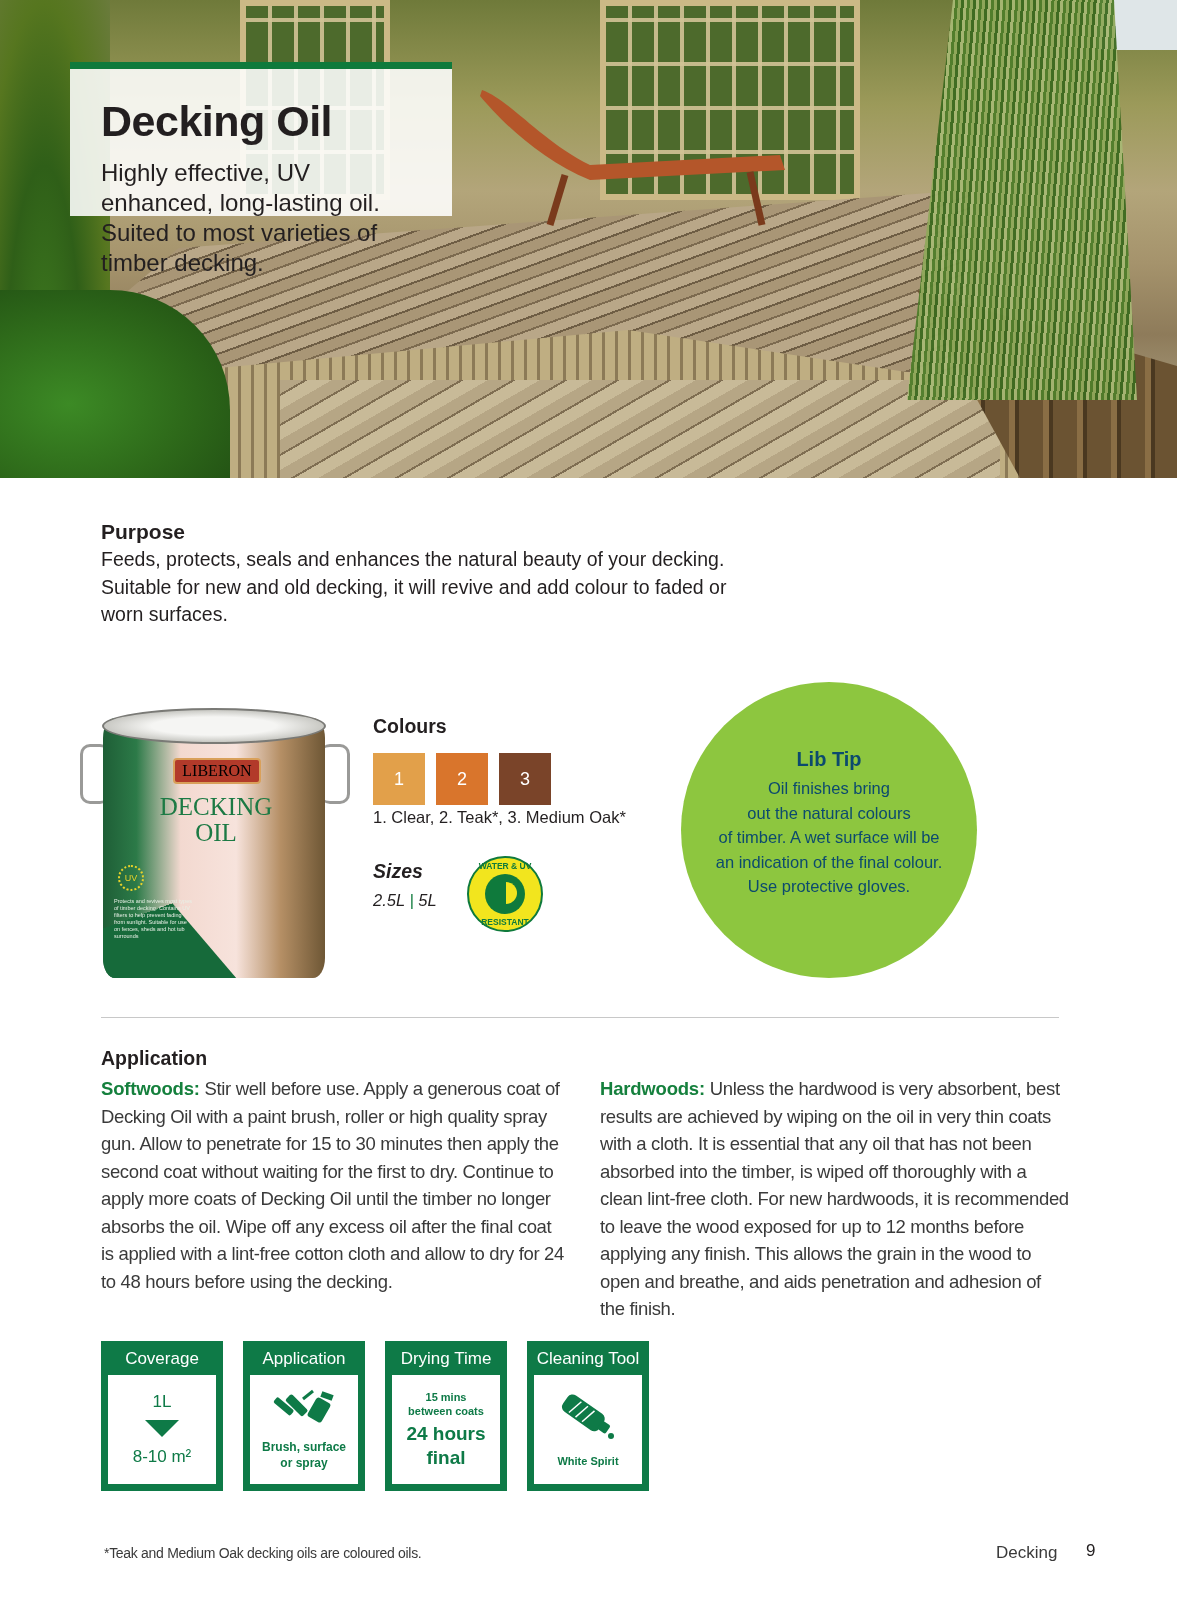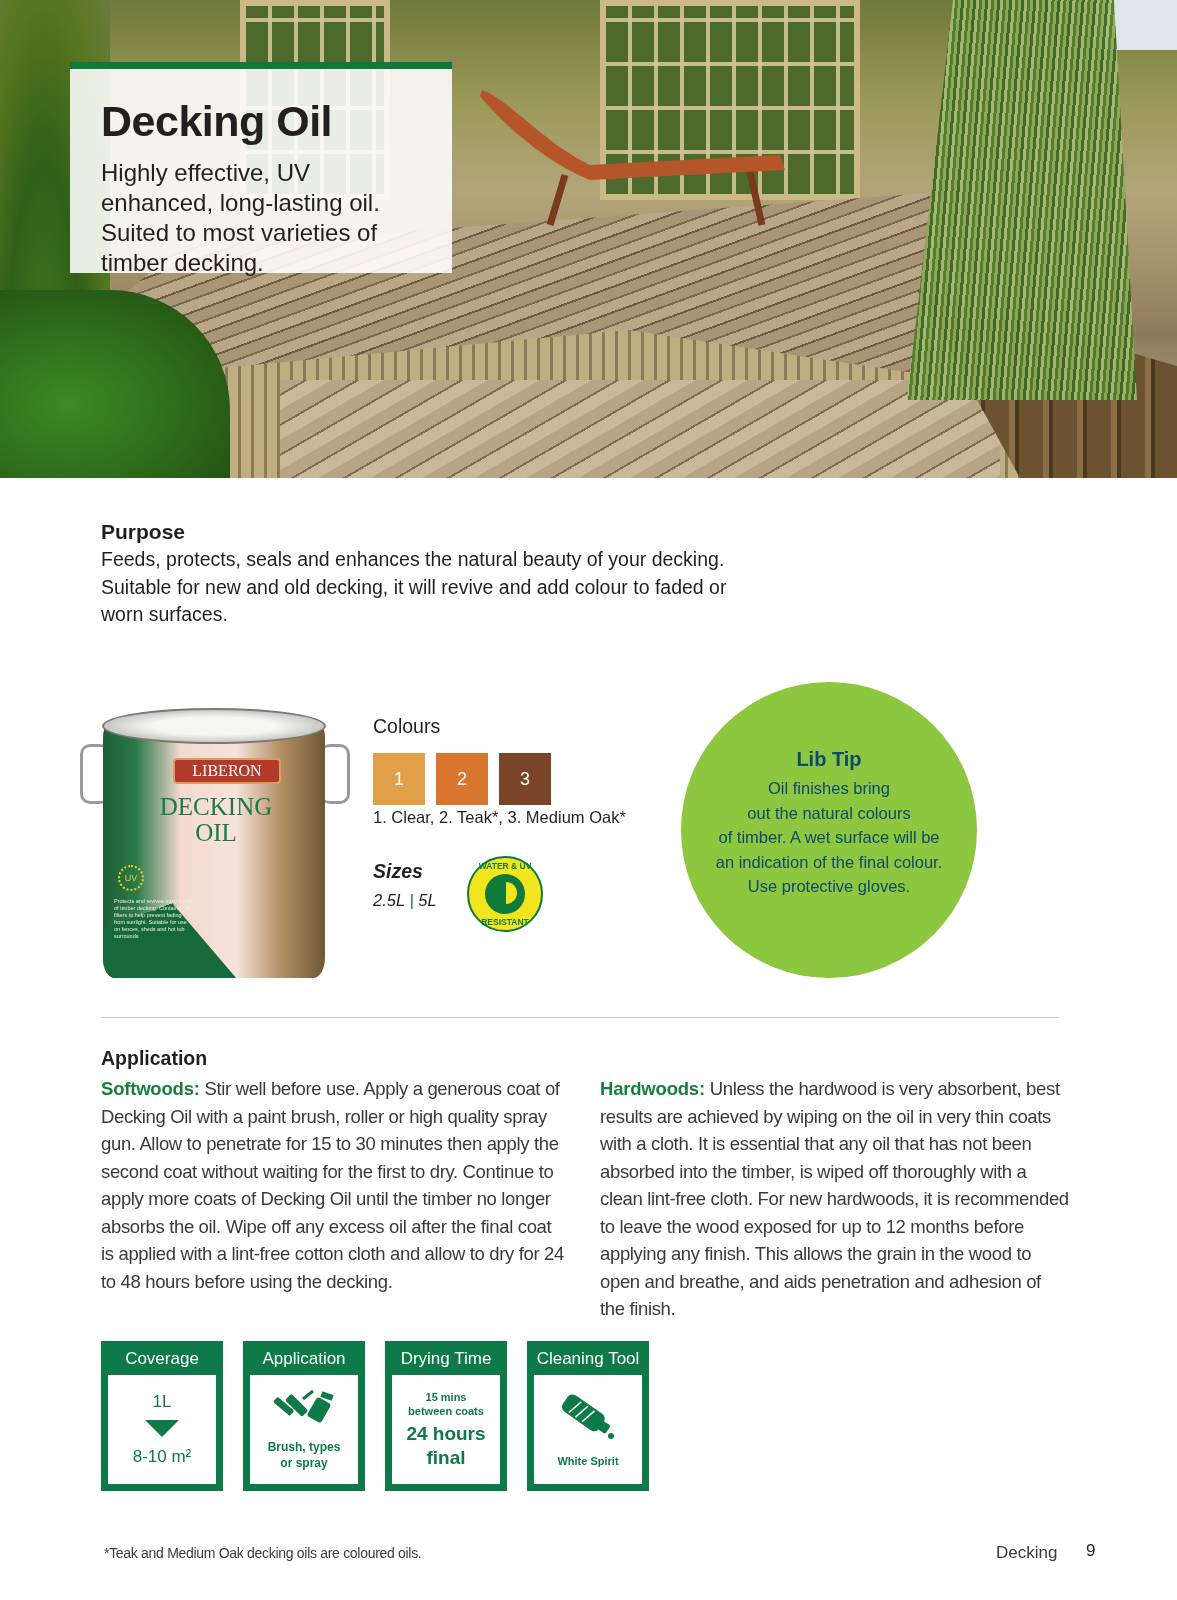--- a/index.html
+++ b/index.html
@@ -27,52 +27,52 @@
   .hero .step { position: absolute; left: 150px; top: 330px; width: 920px; height: 148px;
     background: repeating-linear-gradient(90deg, #bfae82 0 10px, #8c7a57 10px 13px);
     clip-path: polygon(0 30%, 52% 0, 100% 45%, 100% 100%, 0 100%); }
   .hero .step-top { position: absolute; left: 280px; top: 380px; width: 720px; height: 100px;
     background: repeating-linear-gradient(150deg, #b6a685 0 12px, #7f6e52 12px 14px, #c8ba98 14px 26px); }
   .hero .posts { position: absolute; right: 0; top: 290px; width: 260px; height: 190px;
     background: repeating-linear-gradient(90deg, #6b5332 0 24px, #8a6e45 24px 30px, #4a3820 30px 34px);
     clip-path: polygon(0 0, 100% 40%, 100% 100%, 40% 100%); }
   .hero .bench { position: absolute; left: 480px; top: 80px; width: 320px; height: 150px; }
 
-  .hero-card { position: absolute; left: 70px; top: 62px; width: 382px; height: 211px;
+  .hero-card { position: absolute; left: 70px; top: 62px; width: 382px; height: 154px;
     background: rgba(255,255,255,0.88); border-top: 7px solid #0f7a3c; padding: 30px 30px 0 31px; }
   .hero-card h1 { font-size: 43px; font-weight: bold; letter-spacing: -0.5px; color: #231f20; line-height: 1.05; }
   .hero-card p { margin-top: 14px; font-size: 24px; line-height: 30px; color: #231f20; }
 
   
   .purpose { position: absolute; left: 101px; top: 518px; width: 640px; }
   .purpose h2 { font-size: 21px; font-weight: bold; color: #231f20; line-height: 28px; }
   .purpose p { font-size: 19.5px; line-height: 27.5px; color: #231f20; }
 
   
   .tin { position: absolute; left: 78px; top: 708px; width: 272px; height: 272px; }
   .tin .body { position: absolute; left: 25px; top: 10px; width: 222px; height: 260px; border-radius: 12px / 20px;
     background: linear-gradient(90deg, #1e5e36 0%, #2c7a48 15%, #f3d9d0 35%, #f7e3dc 60%, #b58f65 80%, #6e5735 100%); overflow: hidden; }
   .tin .body::after { content: ""; position: absolute; left: 0; bottom: 0; width: 100%; height: 60%;
     background: linear-gradient(160deg, transparent 0 45%, #166a3a 45% 100%); clip-path: polygon(0 0, 60% 100%, 0 100%); }
   .tin .lid { position: absolute; left: 24px; top: 0; width: 224px; height: 36px; border-radius: 50%;
     background: radial-gradient(ellipse, #f5f5f3 40%, #c9c9c4 70%, #8c8c88 100%); border: 2px solid #7a7a76; z-index: 2; }
   .tin .handle { position: absolute; top: 36px; width: 30px; height: 60px; border: 3px solid #9a9a98; border-radius: 10px; }
   .tin .handle.l { left: 2px; border-right: none; }
   .tin .handle.r { right: 0; border-left: none; }
-  .tin .brand { position: absolute; left: 95px; top: 50px; width: 108px; height: 26px; background: #b23a2a; border: 2px solid #d9a05a;
-    color: #ffffff; font-family: "Liberation Serif", serif; font-size: 16px; text-align: center; line-height: 22px; z-index: 3; border-radius: 4px; }
+  .tin .brand { position: absolute; left: 95px; top: 50px; width: 88px; height: 26px; background: #b23a2a; border: 2px solid #d9a05a;
+    color: #000000; font-family: "Liberation Serif", serif; font-size: 16px; text-align: center; line-height: 22px; z-index: 3; border-radius: 4px; }
   .tin .name { position: absolute; left: 70px; top: 86px; width: 136px; text-align: center; z-index: 3;
     color: #1c7a44; font-family: "Liberation Serif", serif; font-size: 25px; line-height: 26px; }
   .tin .uv { position: absolute; left: 40px; top: 157px; width: 26px; height: 26px; border-radius: 50%; border: 2px dotted #e8d22a;
     color: #e8d22a; font-size: 9px; text-align: center; line-height: 22px; z-index: 3; }
   .tin .small { position: absolute; left: 36px; top: 190px; width: 80px; z-index: 3; color: #e8f0e6; font-size: 5.5px; line-height: 7px; }
 
   
   .colours { position: absolute; left: 373px; top: 714px; }
-  .colours h3 { font-size: 19.5px; font-weight: normal; color: #231f20; line-height: 24px; }
+  .colours h3 { font-size: 19.5px; font-weight: bold; color: #231f20; line-height: 24px; }
   .swatches { display: flex; gap: 11px; margin-top: 15px; }
   .swatch { width: 52px; height: 52px; color: #fff; font-size: 18px; display: flex; align-items: center; justify-content: center; }
   .colour-list { margin-top: 3px; font-size: 16.5px; color: #231f20; }
   .sizes { position: absolute; left: 373px; top: 858px; font-style: italic; }
   .sizes h3 { font-size: 19.5px; font-weight: bold; line-height: 26px; }
   .sizes .vals { margin-top: 7px; font-size: 16.5px; }
   .sizes .sep { color: #0f7a3c; }
   .badge { position: absolute; left: 467px; top: 856px; width: 76px; height: 76px; border-radius: 50%;
     background: #f2e51e; border: 2px solid #0f7a3c; display: flex; align-items: center; justify-content: center; }
   .badge .inner { width: 40px; height: 40px; border-radius: 50%; background: #0f7a3c; position: relative; }
@@ -224,21 +224,21 @@
   <div class="box">
     <div class="bt">Application</div>
     <div class="bb">
       <svg class="icon-tools" viewBox="0 0 70 44">
         <rect x="4" y="14" width="22" height="7" rx="2" transform="rotate(40 15 17)" fill="#0e7a47"></rect>
         <rect x="16" y="12" width="24" height="9" rx="2" transform="rotate(45 28 16)" fill="#0e7a47"></rect>
         <line x1="34" y1="10" x2="44" y2="2" stroke="#0e7a47" stroke-width="3"></line>
         <rect x="42" y="10" width="16" height="22" rx="3" transform="rotate(30 50 21)" fill="#0e7a47"></rect>
         <rect x="52" y="4" width="12" height="6" transform="rotate(20 58 7)" fill="#0e7a47"></rect>
       </svg>
-      <div class="sm">Brush, types</div>
+      <div class="sm">Brush, surface</div>
       <div class="sm">or spray</div>
     </div>
   </div>
   <div class="box">
     <div class="bt">Drying Time</div>
     <div class="bb">
       <div class="xs">15 mins</div>
       <div class="xs">between coats</div>
       <div class="hrs">24 hours</div>
       <div class="hrs" style="margin-top:0">final</div>

